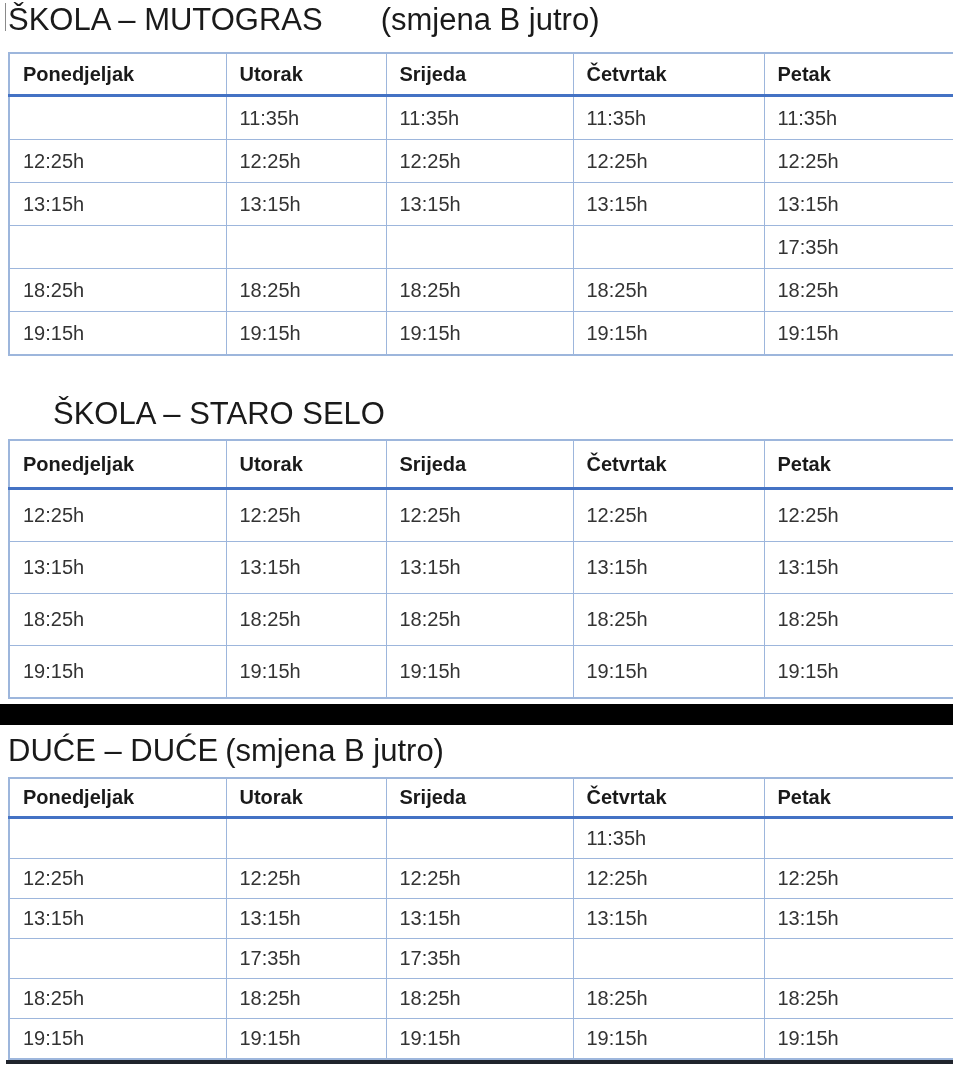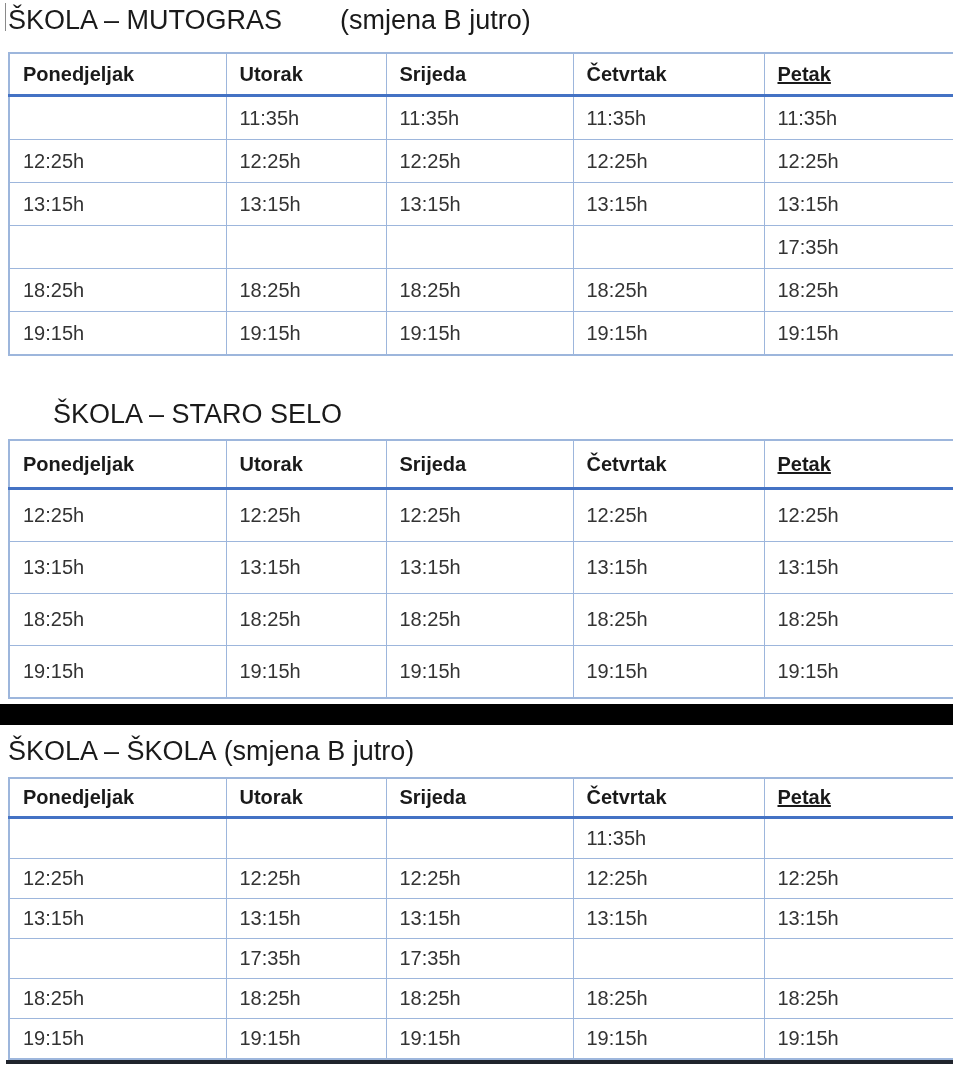--- a/index.html
+++ b/index.html
@@ -8,41 +8,41 @@
     --bar:#000000;
     --cell-text:#333333;
     --head-text:#1a1a1a;
   }
   html,body{margin:0;padding:0;background:#ffffff;}
   body{font-family:"Liberation Sans",sans-serif;}
   .page{position:relative;width:953px;height:1080px;overflow:hidden;background:#ffffff;}
 
   .caret{position:absolute;left:5px;top:3px;width:1px;height:28px;background:#8a8a8a;}
 
-  .title{margin:0;padding-left:8px;font-size:27px;line-height:28px;font-weight:400;color:var(--head-text);white-space:nowrap;}
+  .title{margin:0;padding-left:8px;font-size:31px;line-height:28px;font-weight:400;color:var(--head-text);white-space:nowrap;}
   .sec-1 .title{padding-top:6px;}
   .sec-2 .title{margin-top:44px;margin-left:45px;}
   .sec-3 .title{margin-top:12px;}
   .sec-1 .title-note{margin-left:58px;}
   .sec-2 .title-note{margin-left:0;}
   .sec-3 .title-note{margin-left:7px;}
 
   table.tt{border-collapse:collapse;table-layout:fixed;width:945px;margin-left:8px;
            border-top:2px solid var(--grid);border-left:2px solid var(--grid);
            border-bottom:2px solid var(--grid);border-right:none;}
   .sec-1 table.tt{margin-top:18px;}
   .sec-2 table.tt{margin-top:11px;}
   .sec-3 table.tt{margin-top:12px;}
 
   col.c1{width:217px;} col.c2{width:160px;} col.c3{width:187px;} col.c4{width:191px;} col.c5{width:190px;}
 
   .tt th{font-size:20px;font-weight:700;color:var(--head-text);text-align:left;
          padding:0 0 0 13px;vertical-align:middle;
          border-bottom:3px solid var(--accent);border-right:1px solid var(--grid);}
-  .tt th:last-child{border-right:none;text-decoration:underline;}
+  .tt th:last-child{border-right:none;}
 
   .tt td{font-size:20px;font-weight:400;color:var(--cell-text);text-align:left;
          padding:0 0 0 13px;vertical-align:middle;
          border-top:1px solid var(--grid);border-right:1px solid var(--grid);}
   .tt td:last-child{border-right:none;}
 
   .t1 th{height:40px;} .t1 td{height:42px;}
   .t2 th{height:46px;} .t2 td{height:51px;}
   .t3 th{height:37px;} .t3 td{height:39px;}
 
@@ -170,21 +170,21 @@
             <td>19:15h</td>
             <td>19:15h</td>
           </tr>
         </tbody>
     </table>
   </section>
 
   <div class="black-bar"></div>
 
   <section class="sec sec-3">
-    <h2 class="title"><span>ŠKOLA – ŠKOLA</span><span class="title-note">(smjena B jutro)</span></h2>
+    <h2 class="title"><span>DUĆE – DUĆE</span><span class="title-note">(smjena B jutro)</span></h2>
     <table class="tt t3">
       <colgroup>
           <col class="c1">
           <col class="c2">
           <col class="c3">
           <col class="c4">
           <col class="c5">
         </colgroup>
       <thead>
           <tr>

